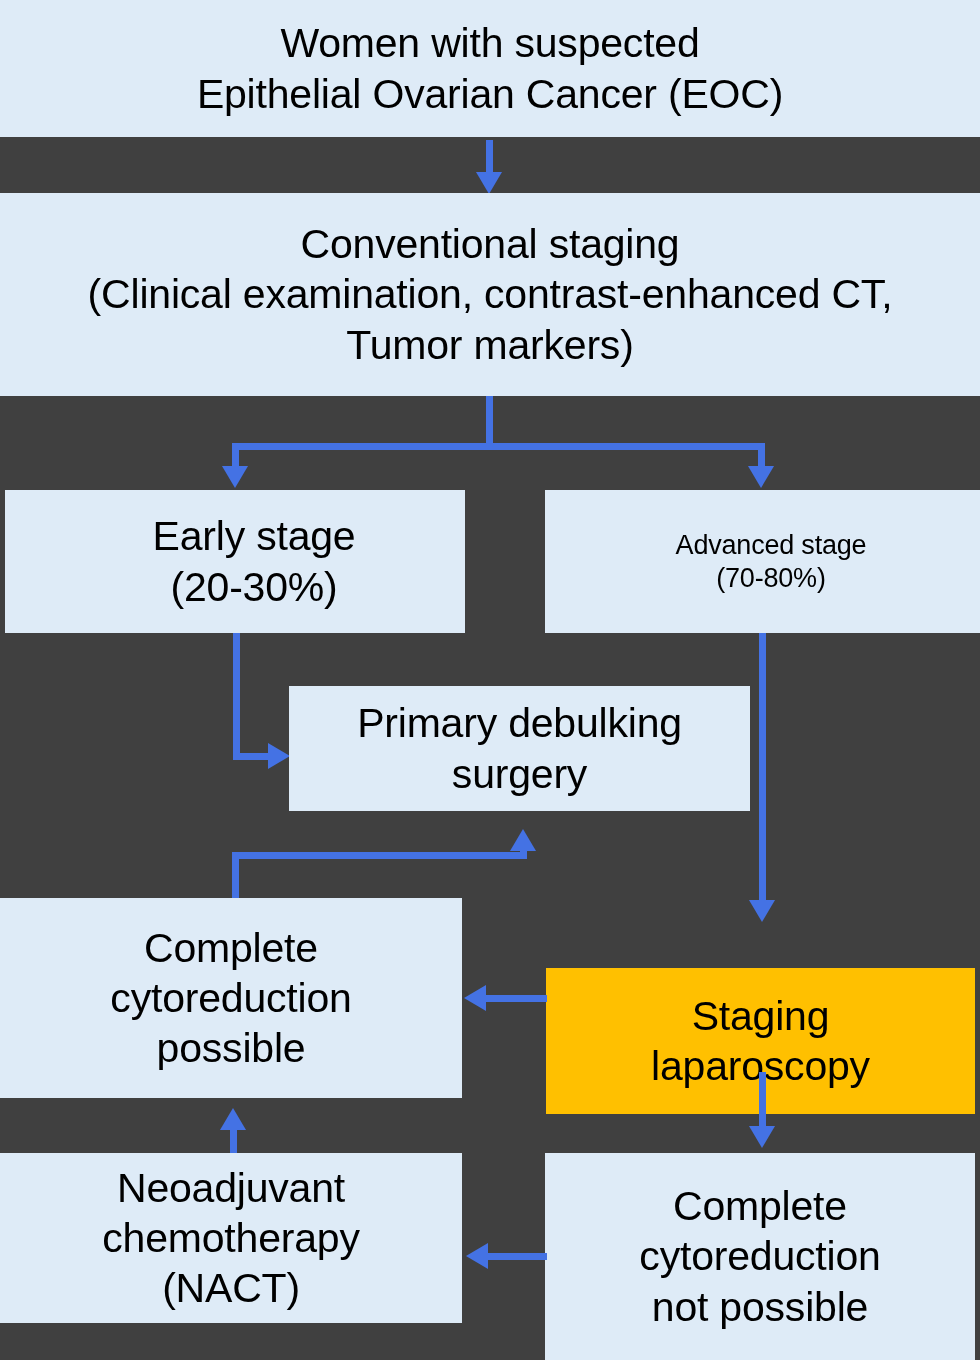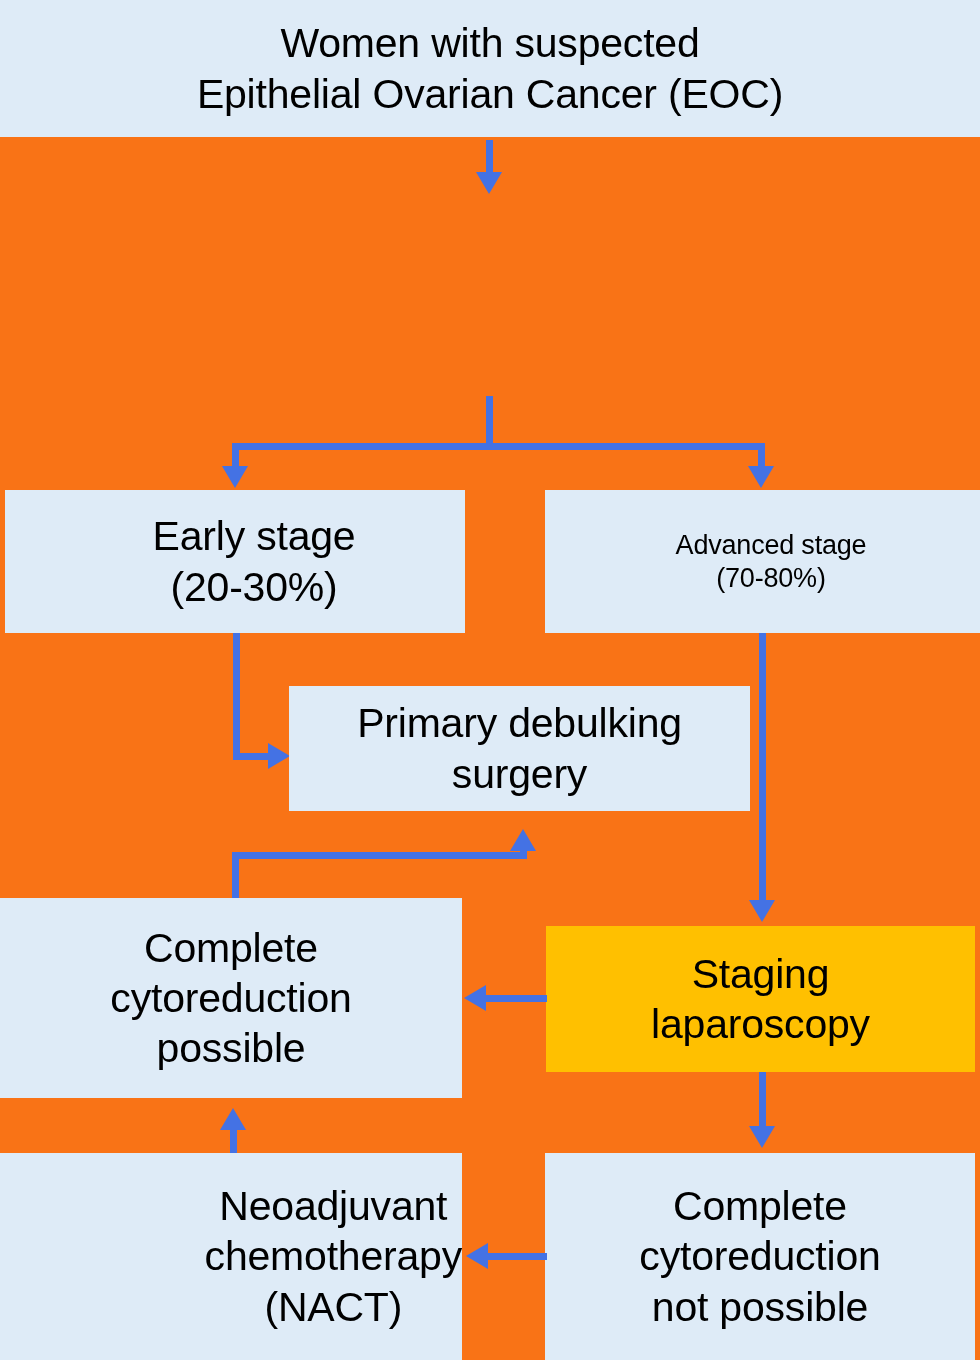--- a/index.html
+++ b/index.html
@@ -5,38 +5,38 @@
 <style>
   html, body {
     margin: 0;
     padding: 0;
     background: #ffffff;
   }
   #canvas {
     position: relative;
     width: 980px;
     height: 1360px;
-    background: #f97316;
+    background: #404040;
     overflow: hidden;
     font-family: "Liberation Sans", "DejaVu Sans", sans-serif;
   }
   .node {
     position: absolute;
     box-sizing: border-box;
     display: flex;
     align-items: center;
     justify-content: center;
     text-align: center;
     color: #000000;
     line-height: 1.22;
     white-space: pre-line;
     letter-spacing: -0.2px;
   }
   .node.blue   { background: #DEEBF7; }
-  .node.orange { background: #FFC000; }
+  .node.orange { background: #FFC000; margin-top: 42px; }
 
   
   .conn {
     position: absolute;
     background: #4472E4;
   }
   .vline { width: 7px; }
   .hline { height: 7px; }
   .arrowhead {
     position: absolute;
@@ -70,20 +70,25 @@
 <div id="canvas">
 
   <div class="node blue" style="left:0px; top:0px; width:980px; height:137px; font-size:41px;">
     <span>Women with suspected
 Epithelial Ovarian Cancer (EOC)</span>
   </div>
 
   <div class="conn vline" style="left:486px; top:140px; height:38px;"></div>
   <div class="arrowhead ah-down" style="left:476px; top:172px;"></div>
 
+  <div class="node blue" style="left:0px; top:193px; width:980px; height:203px; font-size:41px;">
+    <span>Conventional staging
+(Clinical examination, contrast-enhanced CT,
+Tumor markers)</span>
+  </div>
 
   <div class="conn vline" style="left:486px; top:396px; height:54px;"></div>
   <div class="conn hline" style="left:232px; top:443px; width:533px;"></div>
   <div class="conn vline" style="left:232px; top:443px; height:30px;"></div>
   <div class="arrowhead ah-down" style="left:222px; top:466px;"></div>
   <div class="conn vline" style="left:758px; top:443px; height:30px;"></div>
   <div class="arrowhead ah-down" style="left:748px; top:466px;"></div>
 
   <div class="node blue" style="left:5px; top:490px; width:460px; height:143px; font-size:41px;padding-left:38px;">
     <span>Early stage
@@ -125,21 +130,21 @@
 
   <div class="conn hline" style="left:485px; top:995px; width:62px;"></div>
   <div class="arrowhead ah-left" style="left:464px; top:985px;"></div>
 
   <div class="conn vline" style="left:759px; top:1072px; height:58px;"></div>
   <div class="arrowhead ah-down" style="left:749px; top:1126px;"></div>
 
   <div class="conn vline" style="left:230px; top:1128px; height:26px;"></div>
   <div class="arrowhead ah-up" style="left:220px; top:1108px;"></div>
 
-  <div class="node blue" style="left:0px; top:1153px; width:462px; height:207px; font-size:41px;justify-content:flex-end;">
+  <div class="node blue" style="left:0px; top:1153px; width:462px; height:170px; font-size:41px;">
     <span>Neoadjuvant
 chemotherapy
 (NACT)</span>
   </div>
 
   <div class="node blue" style="left:545px; top:1153px; width:430px; height:207px; font-size:41px;">
     <span>Complete
 cytoreduction
 not possible</span>
   </div>

